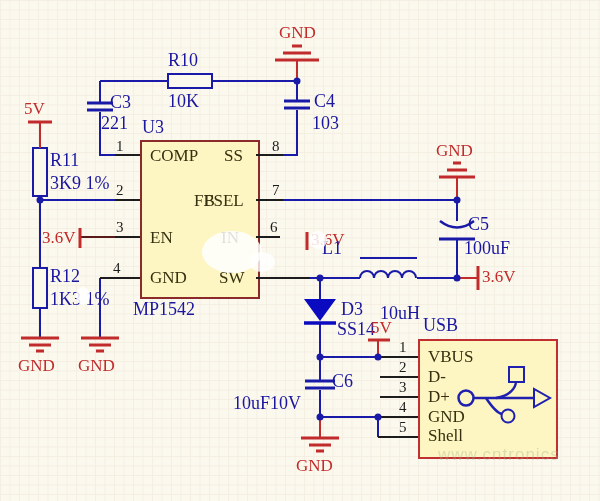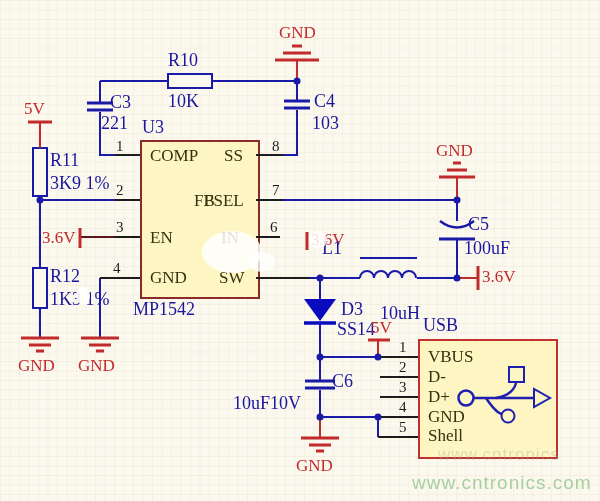--- a/index.html
+++ b/index.html
@@ -216,14 +216,13 @@
   <div class="lbl red" style="left:296px;top:457px;">GND</div>
 
   <svg id="blobs" class="layer" width="600" height="501">
     <ellipse cx="232" cy="252" rx="30" ry="21" fill="#ffffff" opacity="0.85"></ellipse>
     <ellipse cx="262" cy="262" rx="13" ry="10" fill="#ffffff" opacity="0.8"></ellipse>
     <ellipse cx="318" cy="240" rx="9" ry="9" fill="#ffffff" opacity="0.85"></ellipse>
     <ellipse cx="83" cy="296" rx="7" ry="9" fill="#ffffff" opacity="0.88"></ellipse>
   </svg>
 
   <div class="watermark-faint" style="left:438px;top:445px;">www.cntronics</div>
-  <div class="watermark" style="left:412px;top:472px;">www.cntronics.com</div>
 </div>
 
 </body></html>

